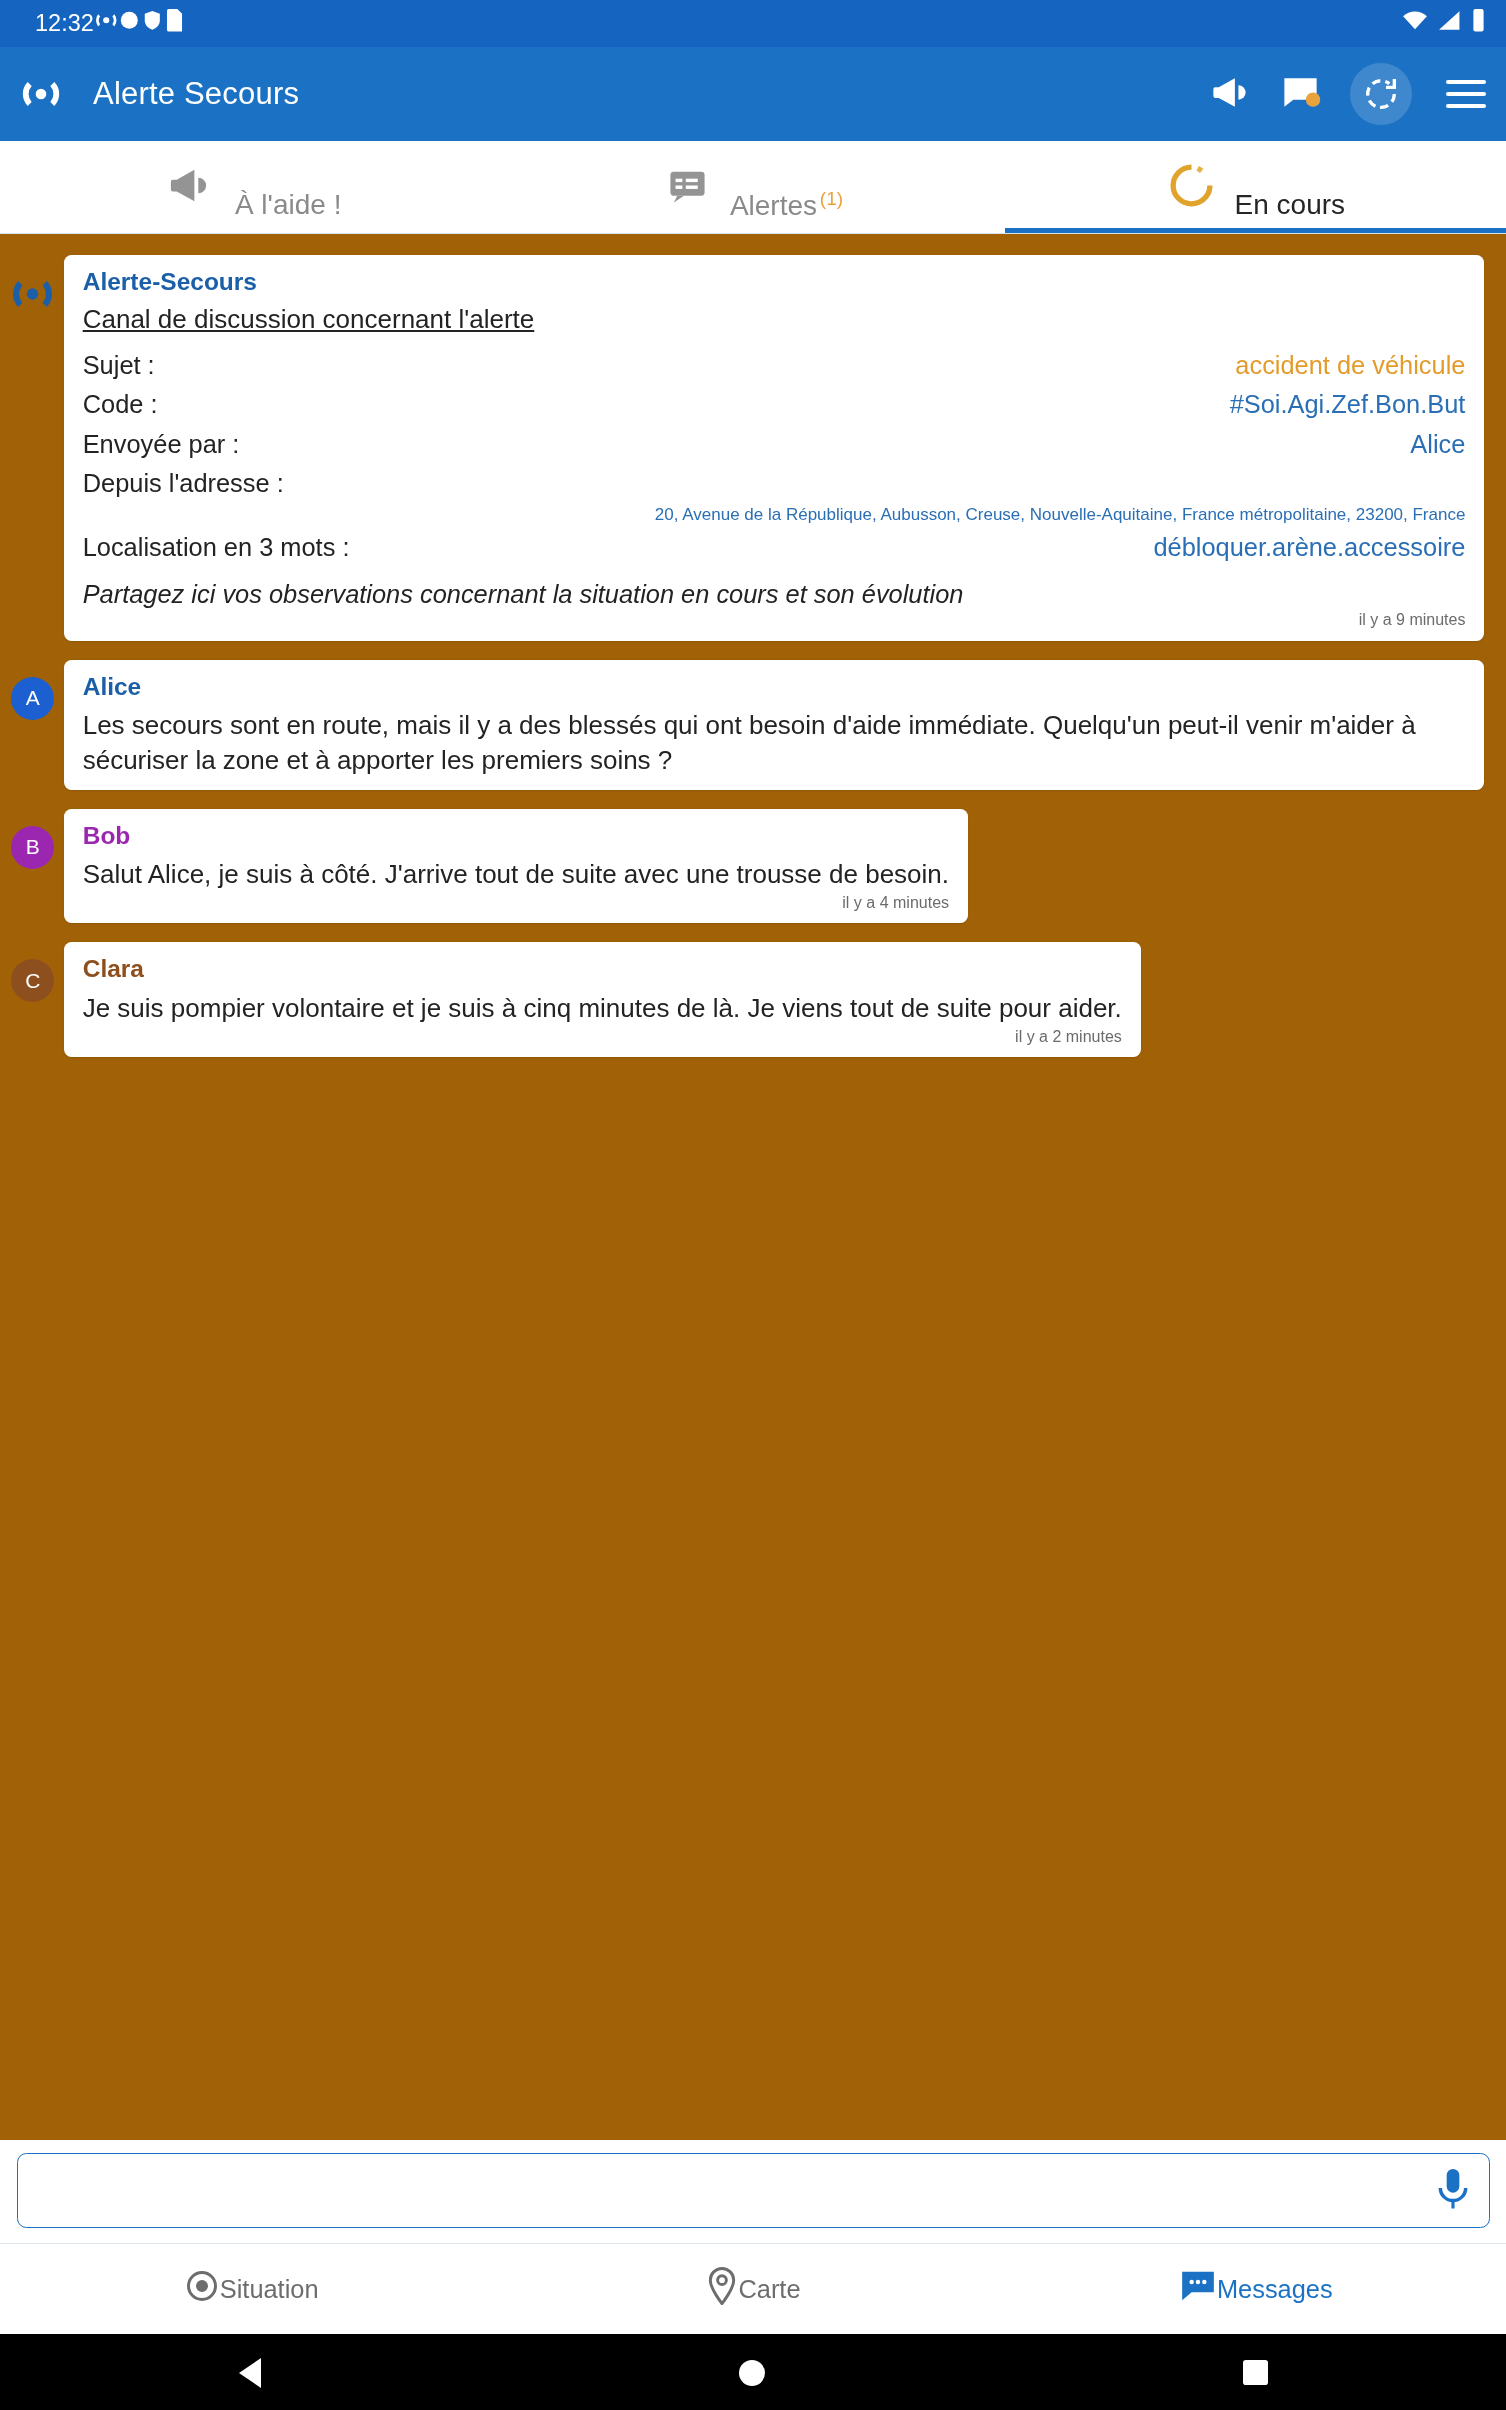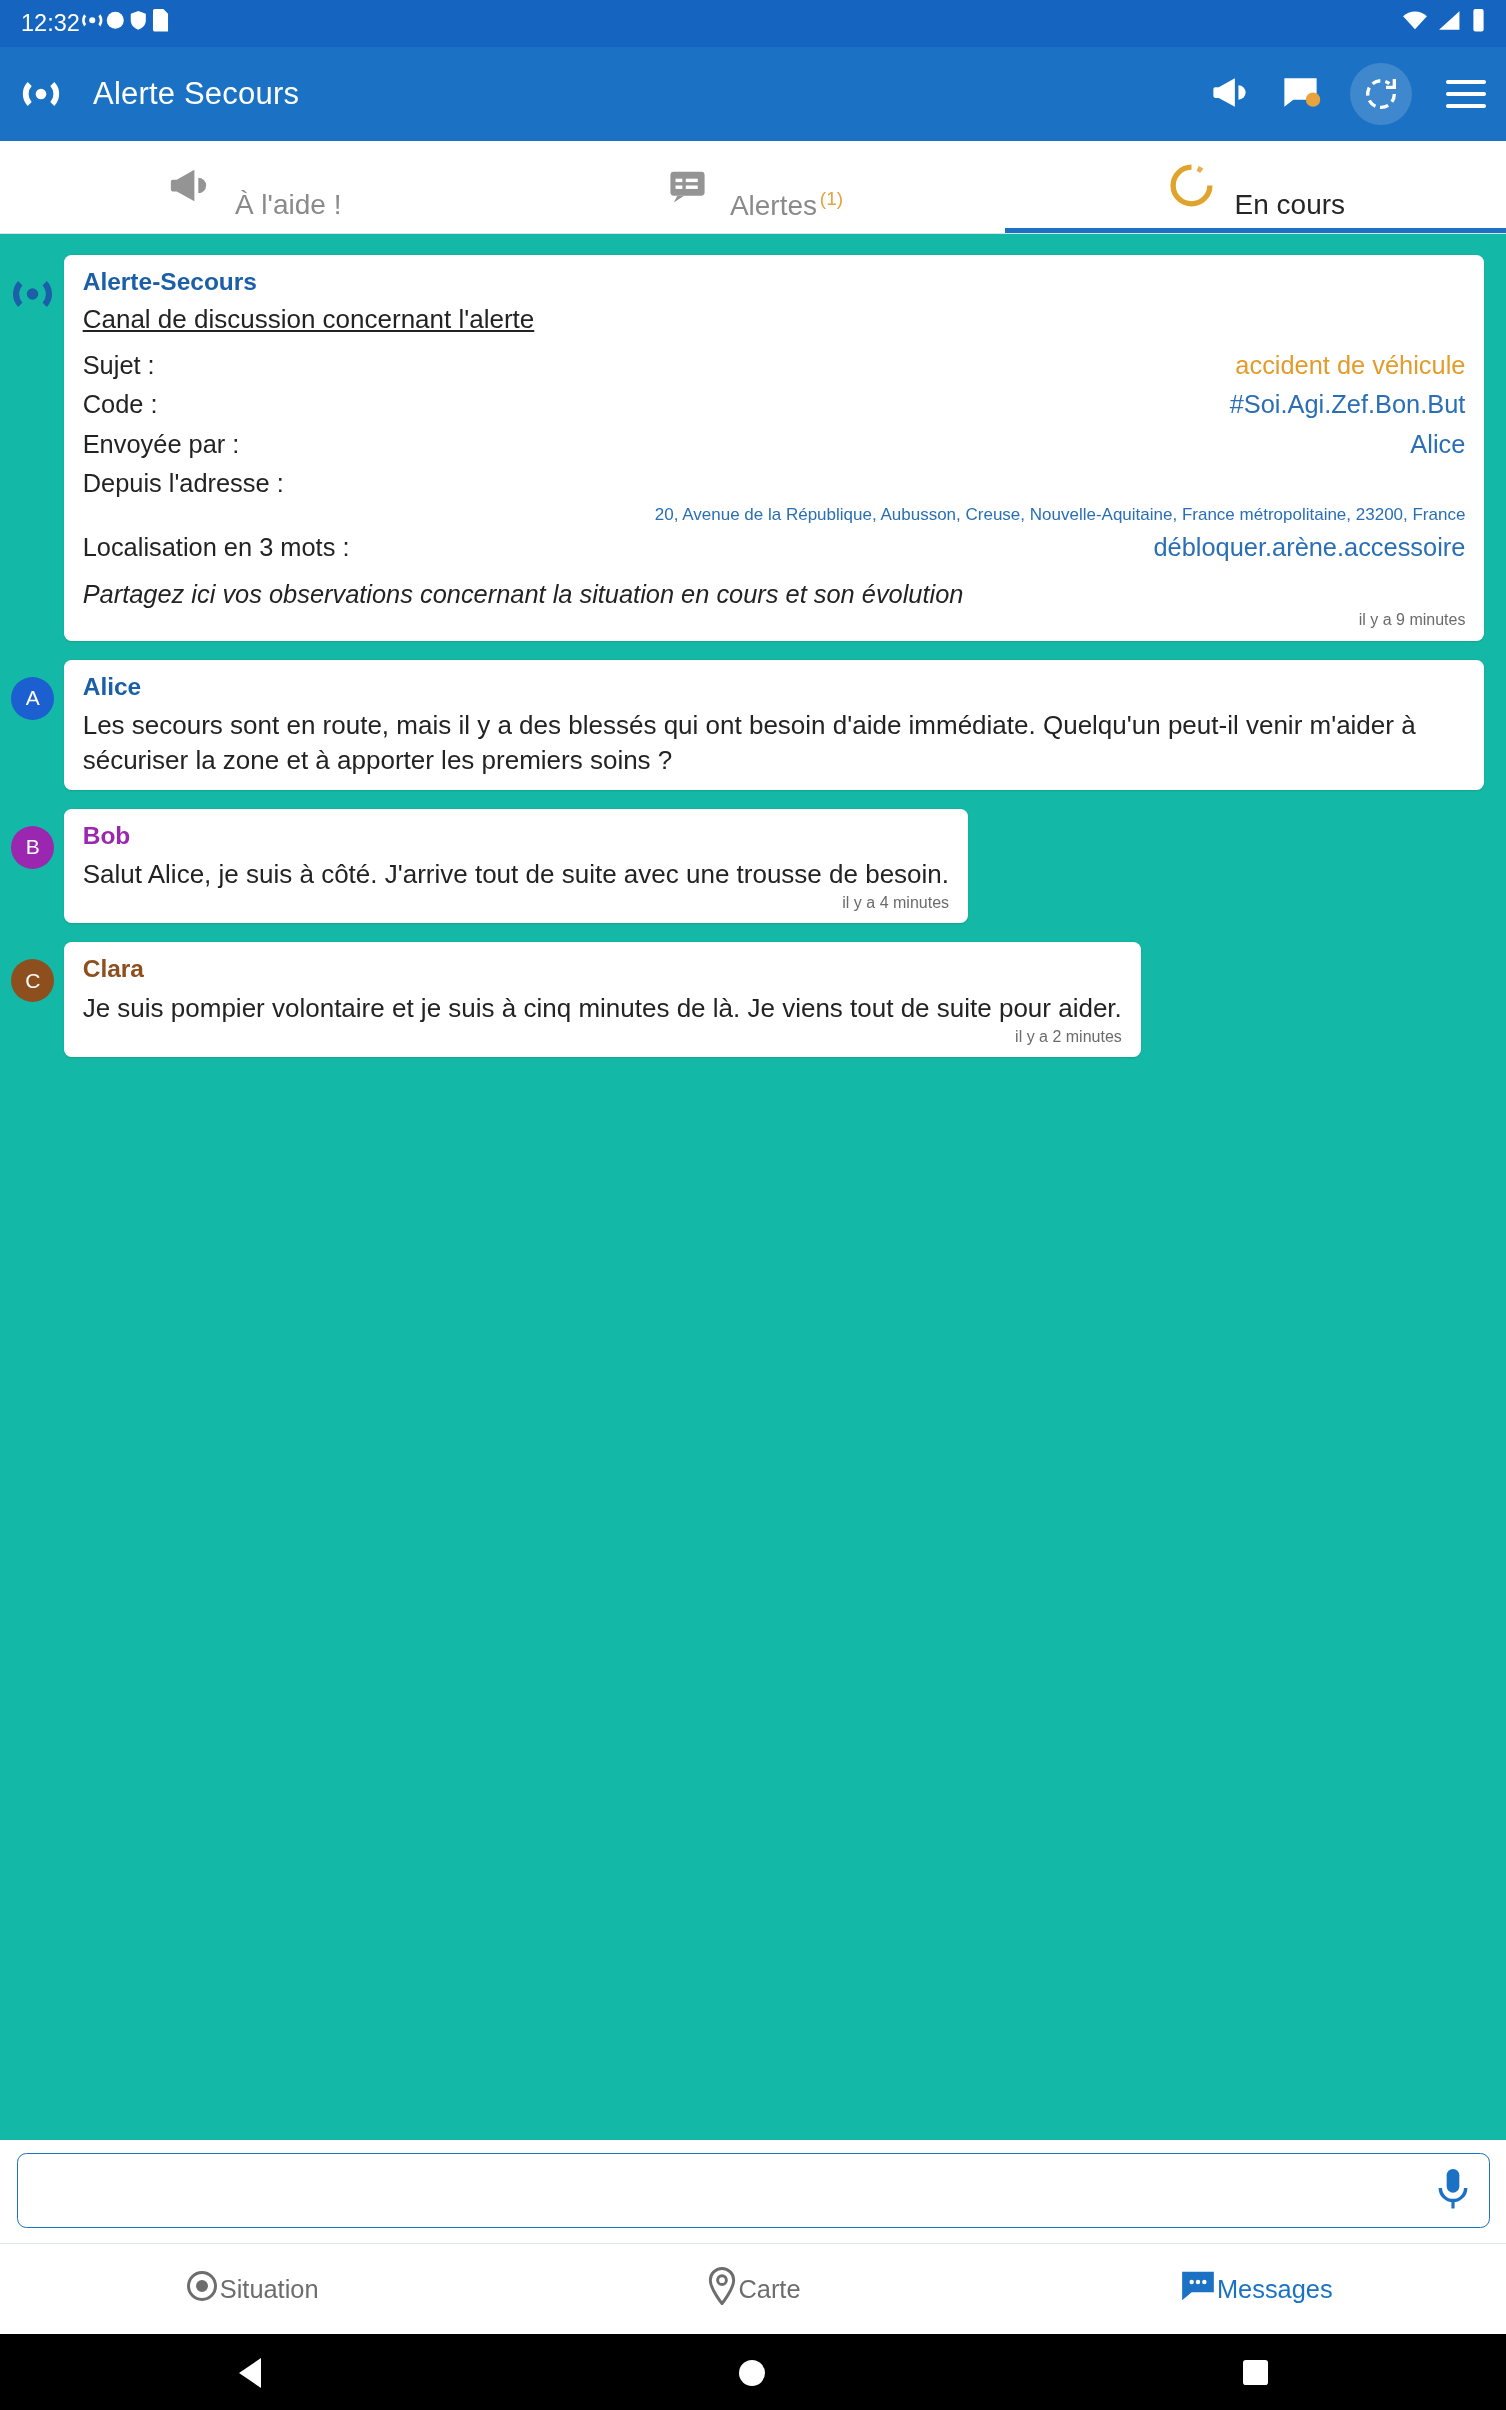--- a/index.html
+++ b/index.html
@@ -29,20 +29,21 @@
     color: #ffffff;
     display: flex;
     align-items: center;
     padding: 0 21px;
     font-size: 23.5px;
     flex: 0 0 auto;
   }
   .status-left {
     display: flex;
     align-items: center;
+    margin-left: 14px;
   }
   .status-right {
     margin-left: auto;
     display: flex;
     align-items: center;
     gap: 9.4px;
   }
   .ic-white { fill: #ffffff; }
 
   
@@ -114,21 +115,21 @@
   .tab-badge {
     font-size: 19px;
     color: #e8a33d;
     vertical-align: super;
     margin-left: 2.8px;
   }
 
   
   .chat {
     flex: 1 1 auto;
-    background: #14b8a6;
+    background: #a16207;
     padding: 21px 0 0 0;
     overflow: hidden;
   }
   .msg-row {
     display: flex;
     align-items: flex-start;
     padding: 0 22.6px 0 11.3px;
     margin-bottom: 19px;
   }
   .avatar {

